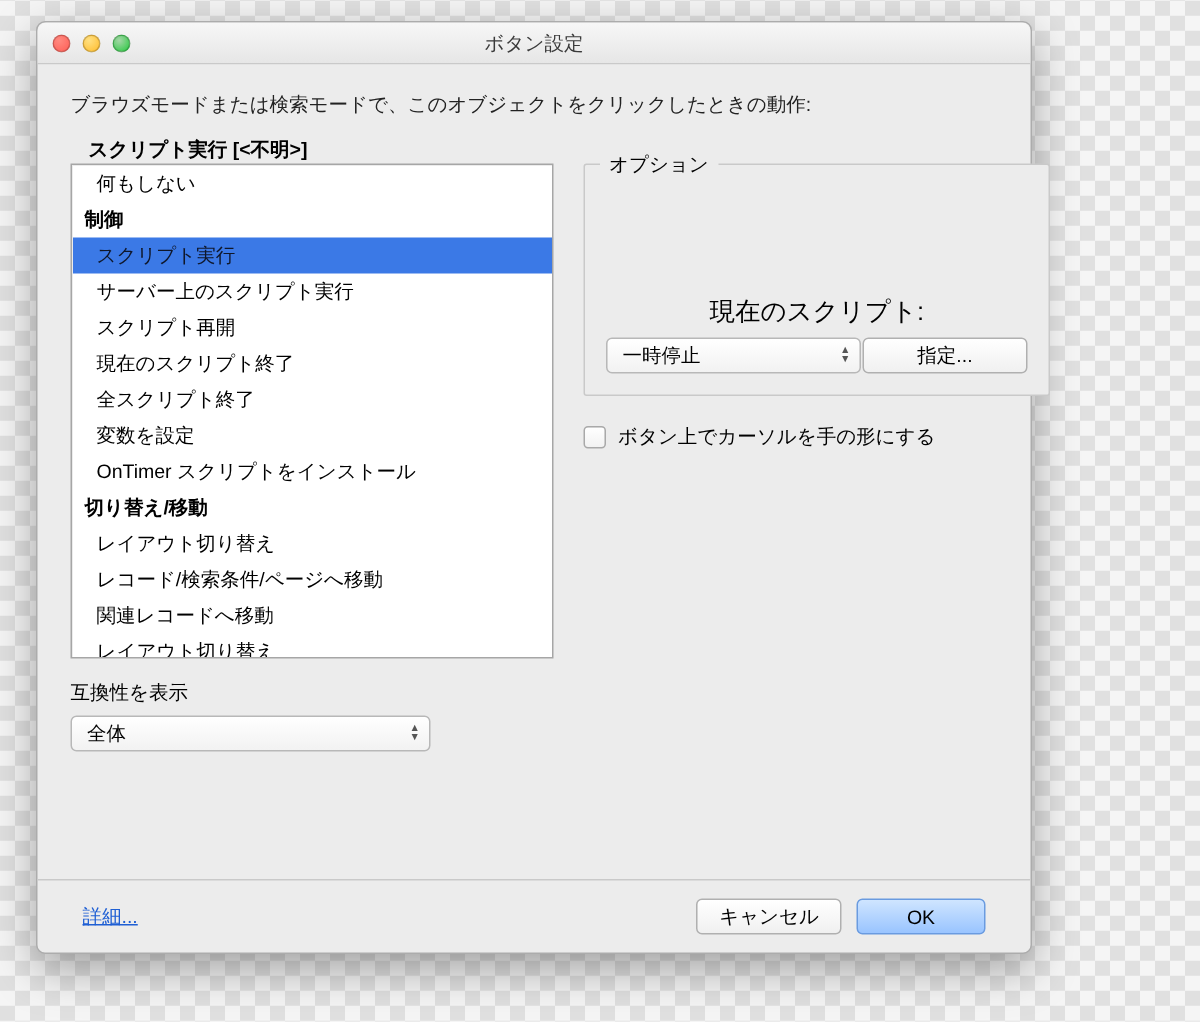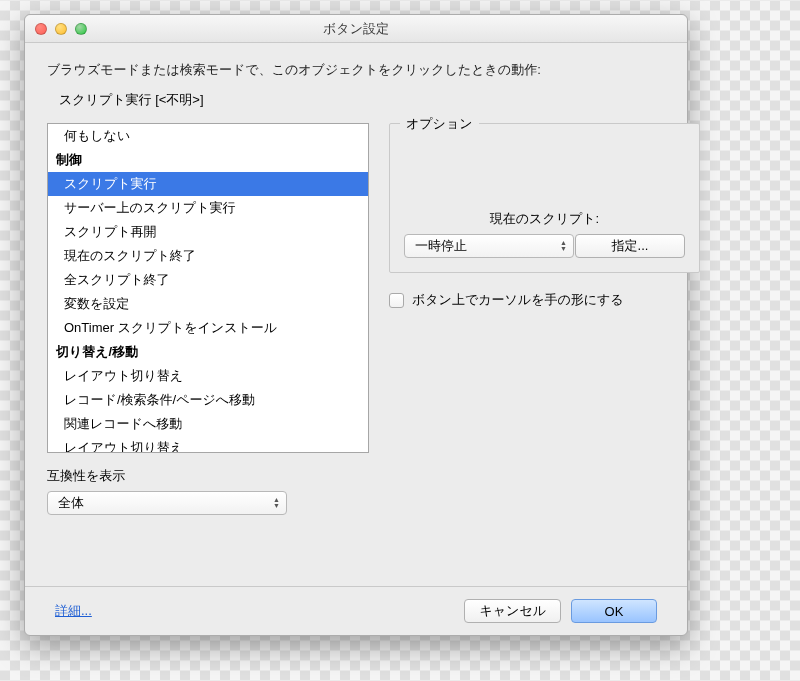--- a/index.html
+++ b/index.html
@@ -55,23 +55,22 @@
       display: flex;
       flex-direction: column;
     }
     .prompt {
       font-size: 13px;
       margin-bottom: 12px;
       color: #222;
     }
     .selected-action {
       font-size: 13px;
-      font-weight: normal;
+      font-weight: bold;
       margin-left: 12px;
-      margin-bottom: 14px;
     }
     .main-row {
       display: flex;
       gap: 20px;
       flex: 1;
     }
     .left-col { flex: 0 0 322px; display: flex; flex-direction: column; }
     .listbox {
       border: 1px solid #a6a6a6;
       background: #fff;
@@ -83,21 +82,21 @@
       padding: 3px 8px 3px 16px;
       white-space: nowrap;
       cursor: default;
     }
     .listbox .cat {
       padding: 3px 8px;
       font-weight: bold;
     }
     .listbox .sel {
       background: #3b79e6;
-      color: #ffffff;
+      color: #0f172a;
     }
     .listbox::-webkit-scrollbar { width: 15px; }
     .listbox::-webkit-scrollbar-track { background: #f4f4f4; border-left: 1px solid #ddd; }
     .listbox::-webkit-scrollbar-thumb { background: #c0c0c0; border-radius: 8px; border: 3px solid #f4f4f4; }
     .compat-label { margin-top: 14px; margin-bottom: 6px; font-size: 13px; }
     .select-wrap {
       position: relative;
       width: 240px;
     }
     .macselect {
@@ -133,21 +132,21 @@
     }
     .fieldset .legend {
       position: absolute;
       top: -9px;
       left: 10px;
       background: #ececec;
       padding: 0 6px;
       font-size: 13px;
     }
     .fieldset .inner-space { height: 70px; }
-    .opt-label { font-size: 13px; margin-bottom: 6px; }
+    .opt-label { font-size: 17px; margin-bottom: 6px; }
     .opt-row { display: flex; gap: 1px; align-items: center; }
     .macbtn {
       background: linear-gradient(#ffffff, #f0f0f0);
       border: 1px solid #b0b0b0;
       border-radius: 4px;
       height: 24px;
       padding: 0 14px;
       font-size: 13px;
       display: flex;
       align-items: center;

